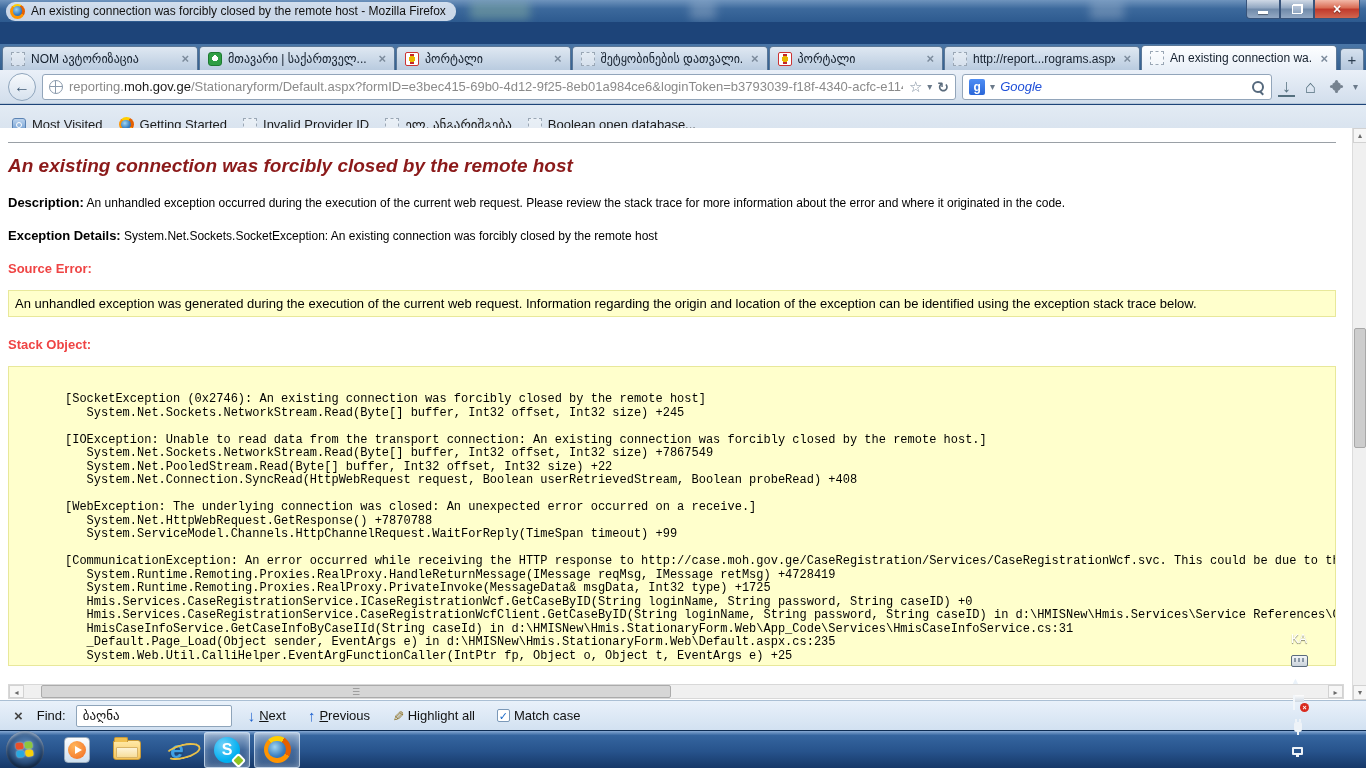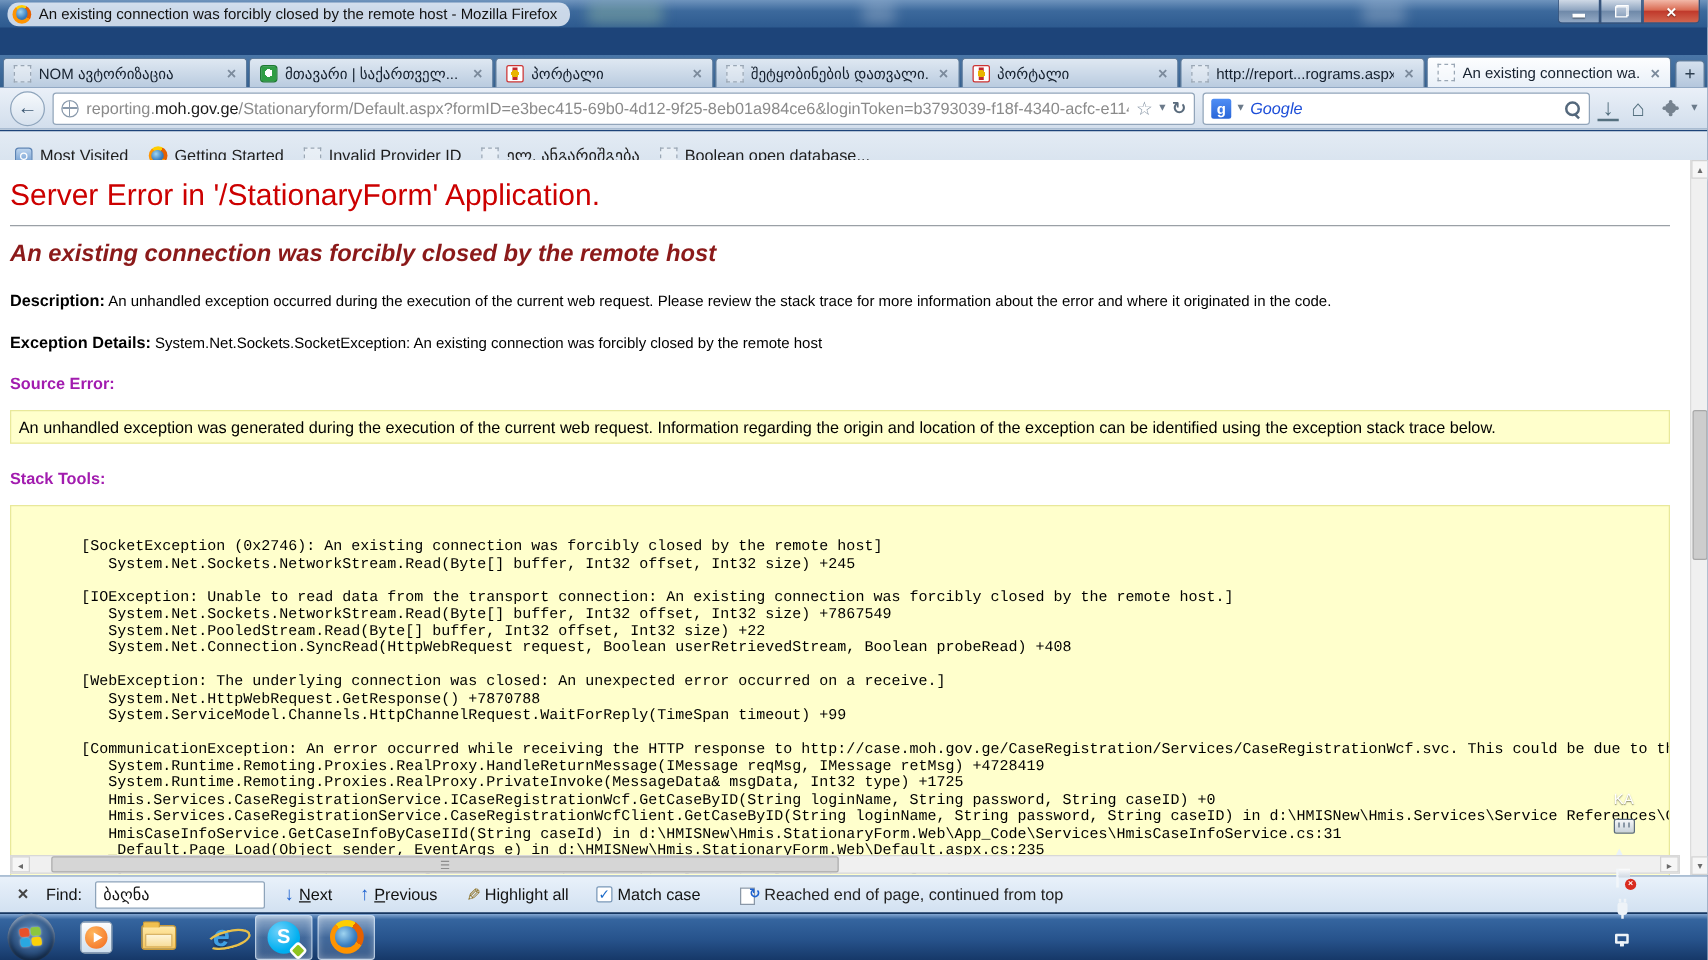--- a/index.html
+++ b/index.html
@@ -108,21 +108,21 @@
   .mv-icon::before { content:""; position:absolute; inset:3px; border:1.5px solid #fff; border-radius:50%; }
 
   
   .content { position:absolute; left:0; top:128px; width:1366px; height:572px; background:#fff; overflow:hidden; }
   .page-inner { padding:14px 30px 0 8px; }
   .err-h1 { font-size:24px; font-weight:normal; color:#cc0000; line-height:30px; margin-bottom:8px; }
   .err-hr { border:none; border-top:1px solid #9aa0a6; margin:0 0 12px 0; }
   .err-h2 { font-size:19px; font-weight:bold; font-style:italic; color:#8b1a1a; margin:4px 0 18px 0; }
   .err-p { font-size:12px; color:#000; margin:0 0 18px 0; }
   .err-label { font-weight:bold; font-size:13px; }
-  .err-strong { font-weight:bold; font-size:13px; color:#a21caf; margin:2px 0 14px 0; }
+  .err-strong { font-weight:bold; font-size:13px; color:#ef4444; margin:2px 0 14px 0; }
   .yellow-strip { background:#ffffcc; border:1px solid #e8e89a; font-size:13px; color:#000;
     padding:5px 6px; margin:10px 0 20px 0; }
   .stack-box { background:#ffffcc; border:1px solid #e8e89a; margin-top:12px; height:300px; }
   .stack-pre { font-family:"Liberation Mono","DejaVu Sans Mono",monospace; font-size:12px; line-height:13.5px;
     color:#000; white-space:pre; overflow:hidden; padding:26px 8px 8px 8px;margin-left:48px; }
 
   
   .v-scroll { position:absolute; right:0; top:0; width:14px; height:572px; background:#f0f0f0; border-left:1px solid #dcdcdc; }
   .v-arrow { position:absolute; left:0; width:14px; height:15px; background:#f6f6f6; border:1px solid #d2d2d2;
     color:#6a6a6a; font-size:8px; text-align:center; line-height:14px; }
@@ -132,21 +132,21 @@
   .h-arrow { position:absolute; top:0; width:15px; height:13px; background:#f6f6f6; border:1px solid #d2d2d2;
     color:#6a6a6a; font-size:8px; text-align:center; line-height:13px; }
   .h-thumb { position:absolute; top:0; left:32px; width:630px; height:13px; background:#d6d6d6; border:1px solid #ababab; border-radius:2px; }
   .h-thumb::after { content:"☰"; position:absolute; left:50%; top:0; transform:translateX(-50%); font-size:9px; color:#8e8e8e; line-height:13px; }
 
   
   .findbar { position:absolute; left:0; top:700px; width:1366px; height:30px;
     background:linear-gradient(#e9f1fa,#d2e1f1); border-top:1px solid #aabfd4;
     display:flex; align-items:center; padding:0 10px; gap:10px; font-size:13px; color:#111; }
   .find-close { font-size:15px; font-weight:bold; color:#444; padding:0 4px; }
-  .find-input { width:136px; height:22px; background:#fff; border:1px solid #8ea4ba; border-radius:2px;
+  .find-input { width:156px; height:22px; background:#fff; border:1px solid #8ea4ba; border-radius:2px;
     font-size:13px; color:#111; display:flex; align-items:center; padding:0 6px; }
   .find-btn { display:flex; align-items:center; gap:4px; padding:2px 6px; border-radius:3px; }
   .arrow-blue { color:#1e62d0; font-weight:bold; font-size:15px; line-height:1; }
   .fb-underline::first-letter { text-decoration:underline; }
   .pen-icon { font-size:14px; color:#8a6d1f; transform:rotate(90deg); display:inline-block; }
   .checkbox { width:13px; height:13px; background:#fff; border:1px solid #7a98b8; border-radius:2px;
     color:#1b6ac9; font-size:11px; font-weight:bold; line-height:12px; text-align:center; }
   .wrap-icon { position:relative; width:15px; height:14px; flex:none; }
   .wrap-icon::before { content:""; position:absolute; left:0; top:1px; width:10px; height:12px; background:#fff; border:1px solid #8a98a8; }
   .wrap-icon::after { content:"↻"; position:absolute; right:-1px; top:-1px; color:#1e62d0; font-size:11px; font-weight:bold; }
@@ -306,34 +306,33 @@
       <span>ელ. ანგარიშგება</span>
     </div>
     <div class="bm-item">
       <span class="favicon dashed"></span>
       <span>Boolean open database...</span>
     </div>
   </div>
 
   <div class="content">
     <div class="page-inner">
-      <h1 class="err-h1">Server Error in '/StationaryForm' Application.</h1>
       <hr class="err-hr">
       <h2 class="err-h2">An existing connection was forcibly closed by the remote host</h2>
       <p class="err-p">
         <span class="err-label">Description:</span>
         <span>An unhandled exception occurred during the execution of the current web request. Please review the stack trace for more information about the error and where it originated in the code.</span>
       </p>
       <p class="err-p">
         <span class="err-label">Exception Details:</span>
         <span>System.Net.Sockets.SocketException: An existing connection was forcibly closed by the remote host</span>
       </p>
       <div class="err-strong">Source Error:</div>
       <div class="yellow-strip">An unhandled exception was generated during the execution of the current web request. Information regarding the origin and location of the exception can be identified using the exception stack trace below.</div>
-      <div class="err-strong">Stack Tools:</div>
+      <div class="err-strong">Stack Object:</div>
       <div class="stack-box">
         <pre class="stack-pre">[SocketException (0x2746): An existing connection was forcibly closed by the remote host]
    System.Net.Sockets.NetworkStream.Read(Byte[] buffer, Int32 offset, Int32 size) +245
 
 [IOException: Unable to read data from the transport connection: An existing connection was forcibly closed by the remote host.]
    System.Net.Sockets.NetworkStream.Read(Byte[] buffer, Int32 offset, Int32 size) +7867549
    System.Net.PooledStream.Read(Byte[] buffer, Int32 offset, Int32 size) +22
    System.Net.Connection.SyncRead(HttpWebRequest request, Boolean userRetrievedStream, Boolean probeRead) +408
 
 [WebException: The underlying connection was closed: An unexpected error occurred on a receive.]
@@ -376,24 +375,20 @@
       <span class="arrow-blue">↑</span>
       <span class="fb-underline">Previous</span>
     </div>
     <div class="find-btn">
       <span class="pen-icon">✎</span>
       <span>Highlight all</span>
     </div>
     <div class="find-btn">
       <span class="checkbox">✓</span>
       <span>Match case</span>
-    </div>
-    <div class="find-btn" style="margin-left:10px;">
-      <span class="wrap-icon"></span>
-      <span class="find-status">Reached end of page, continued from top</span>
     </div>
   </div>
 
   <div class="taskbar">
     <div class="start-orb">
       <div class="orb-flag">
         <span class="pane-r"></span>
           <span class="pane-g"></span>
           <span class="pane-b"></span>
           <span class="pane-y"></span>

